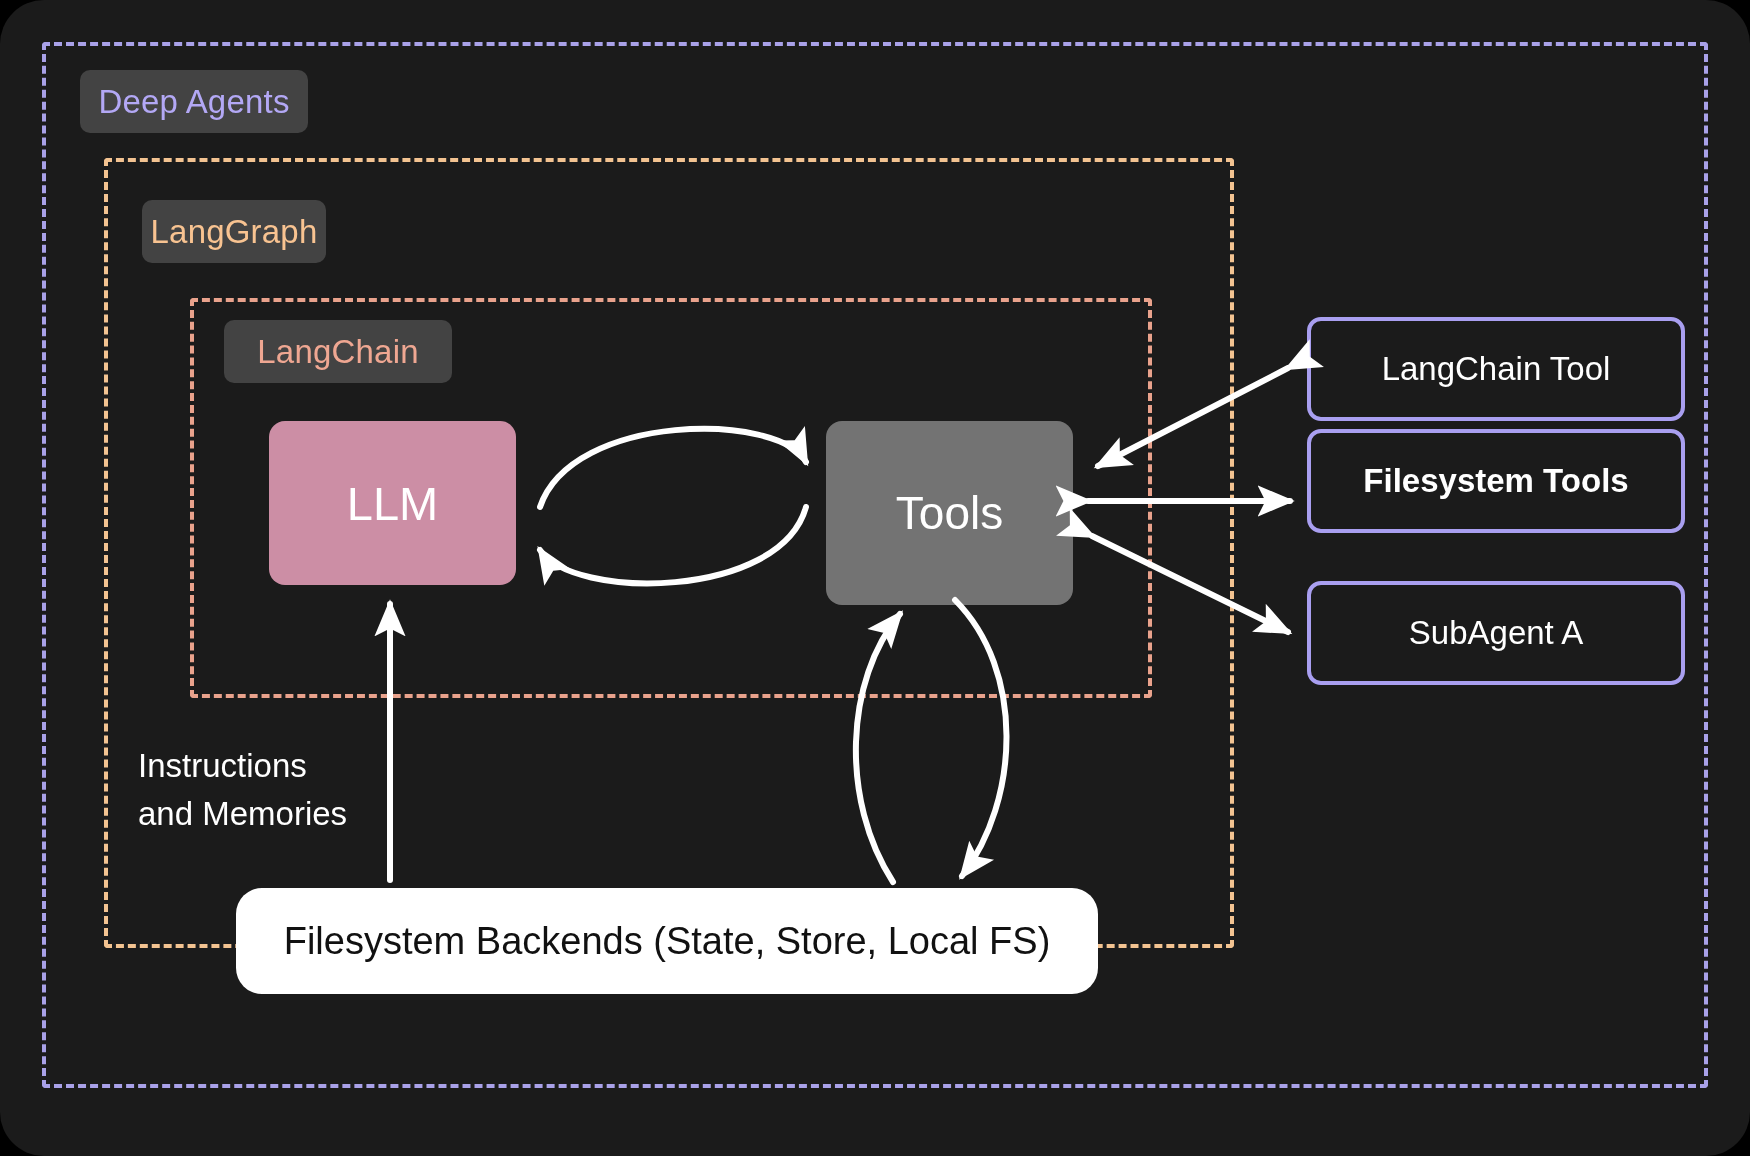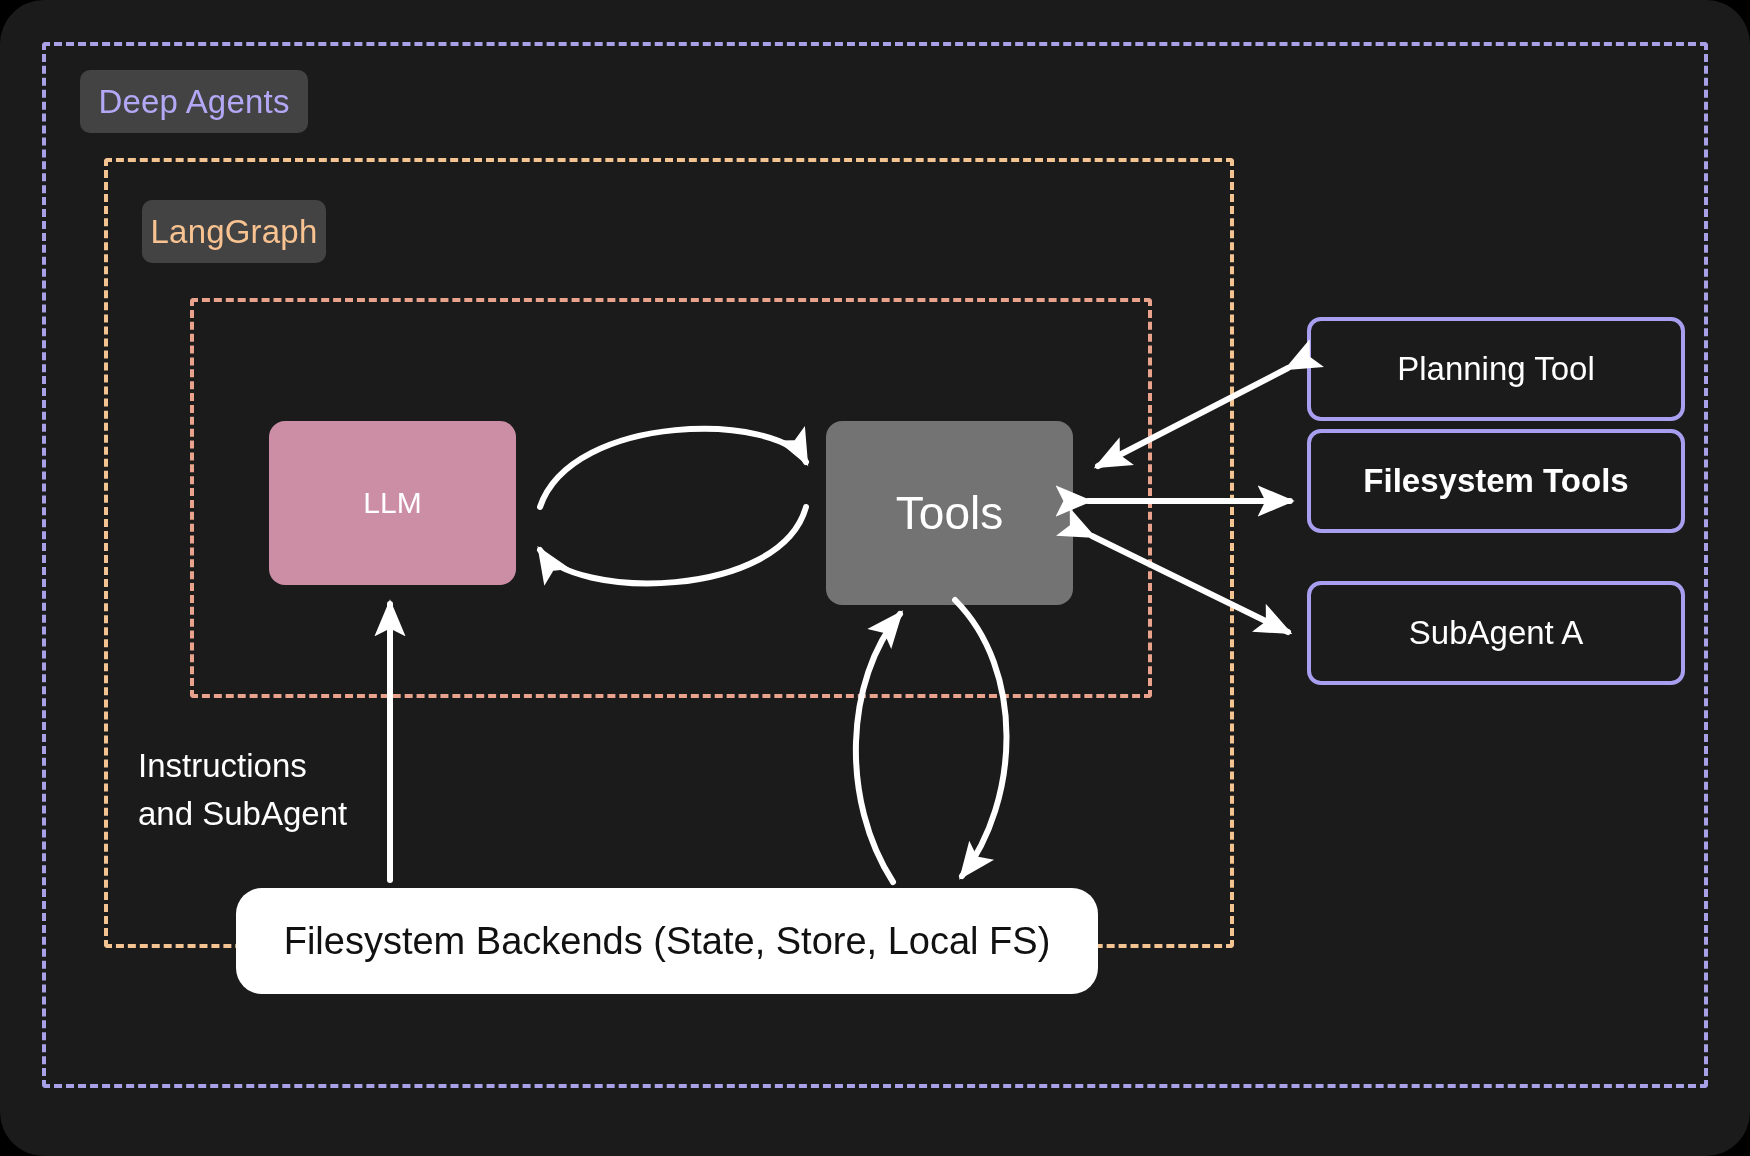--- a/index.html
+++ b/index.html
@@ -85,21 +85,21 @@
     align-items: center;
     justify-content: center;
     border-radius: 16px;
     color: #ffffff;
     white-space: nowrap;
   }
   #node-llm {
     left: 269px; top: 421px;
     width: 247px; height: 164px;
     background: #cc8ea5;
-    font-size: 30px;
+    font-size: 47px;
     text-align: center;
   }
   #node-tools {
     left: 826px; top: 421px;
     width: 247px; height: 184px;
     background: #737373;
     font-size: 46px;
   }
 
   
@@ -160,33 +160,34 @@
 <body>
 
 <div id="canvas">
 
   <div class="container" id="deep-agents-container"></div>
   <div class="container" id="langgraph-container"></div>
   <div class="container" id="langchain-container"></div>
 
   <div class="badge" id="badge-deep-agents">Deep Agents</div>
   <div class="badge" id="badge-langgraph">LangGraph</div>
+  <div class="badge" id="badge-langchain">LangChain</div>
 
   <div class="node" id="node-llm">LLM</div>
   <div class="node" id="node-tools">Tools</div>
 
-  <div class="tool-box" id="tool-planning">Planning Tool</div>
+  <div class="tool-box" id="tool-planning">LangChain Tool</div>
   <div class="tool-box" id="tool-filesystem">Filesystem Tools</div>
   <div class="tool-box" id="tool-subagent">SubAgent A</div>
 
   <div id="backend-box">Filesystem Backends (State, Store, Local FS)</div>
 
   <div id="instructions-label">
     <div>Instructions</div>
-    <div>and SubAgent</div>
+    <div>and Memories</div>
   </div>
 
   <svg id="arrow-layer" viewBox="0 0 1750 1156">
     <defs>
       <marker id="arrowhead" markerWidth="7" markerHeight="7" refX="5.4" refY="3" orient="auto" markerUnits="strokeWidth">
         <path d="M0,0.4 L6.2,3 L0,5.6 L1.3,3 Z" fill="#ffffff"></path>
       </marker>
     </defs>
 
     <path d="M 540,507 C 572,412 780,412 806,462" fill="none" stroke="#ffffff" stroke-width="6" stroke-linecap="round" marker-end="url(#arrowhead)"></path>

